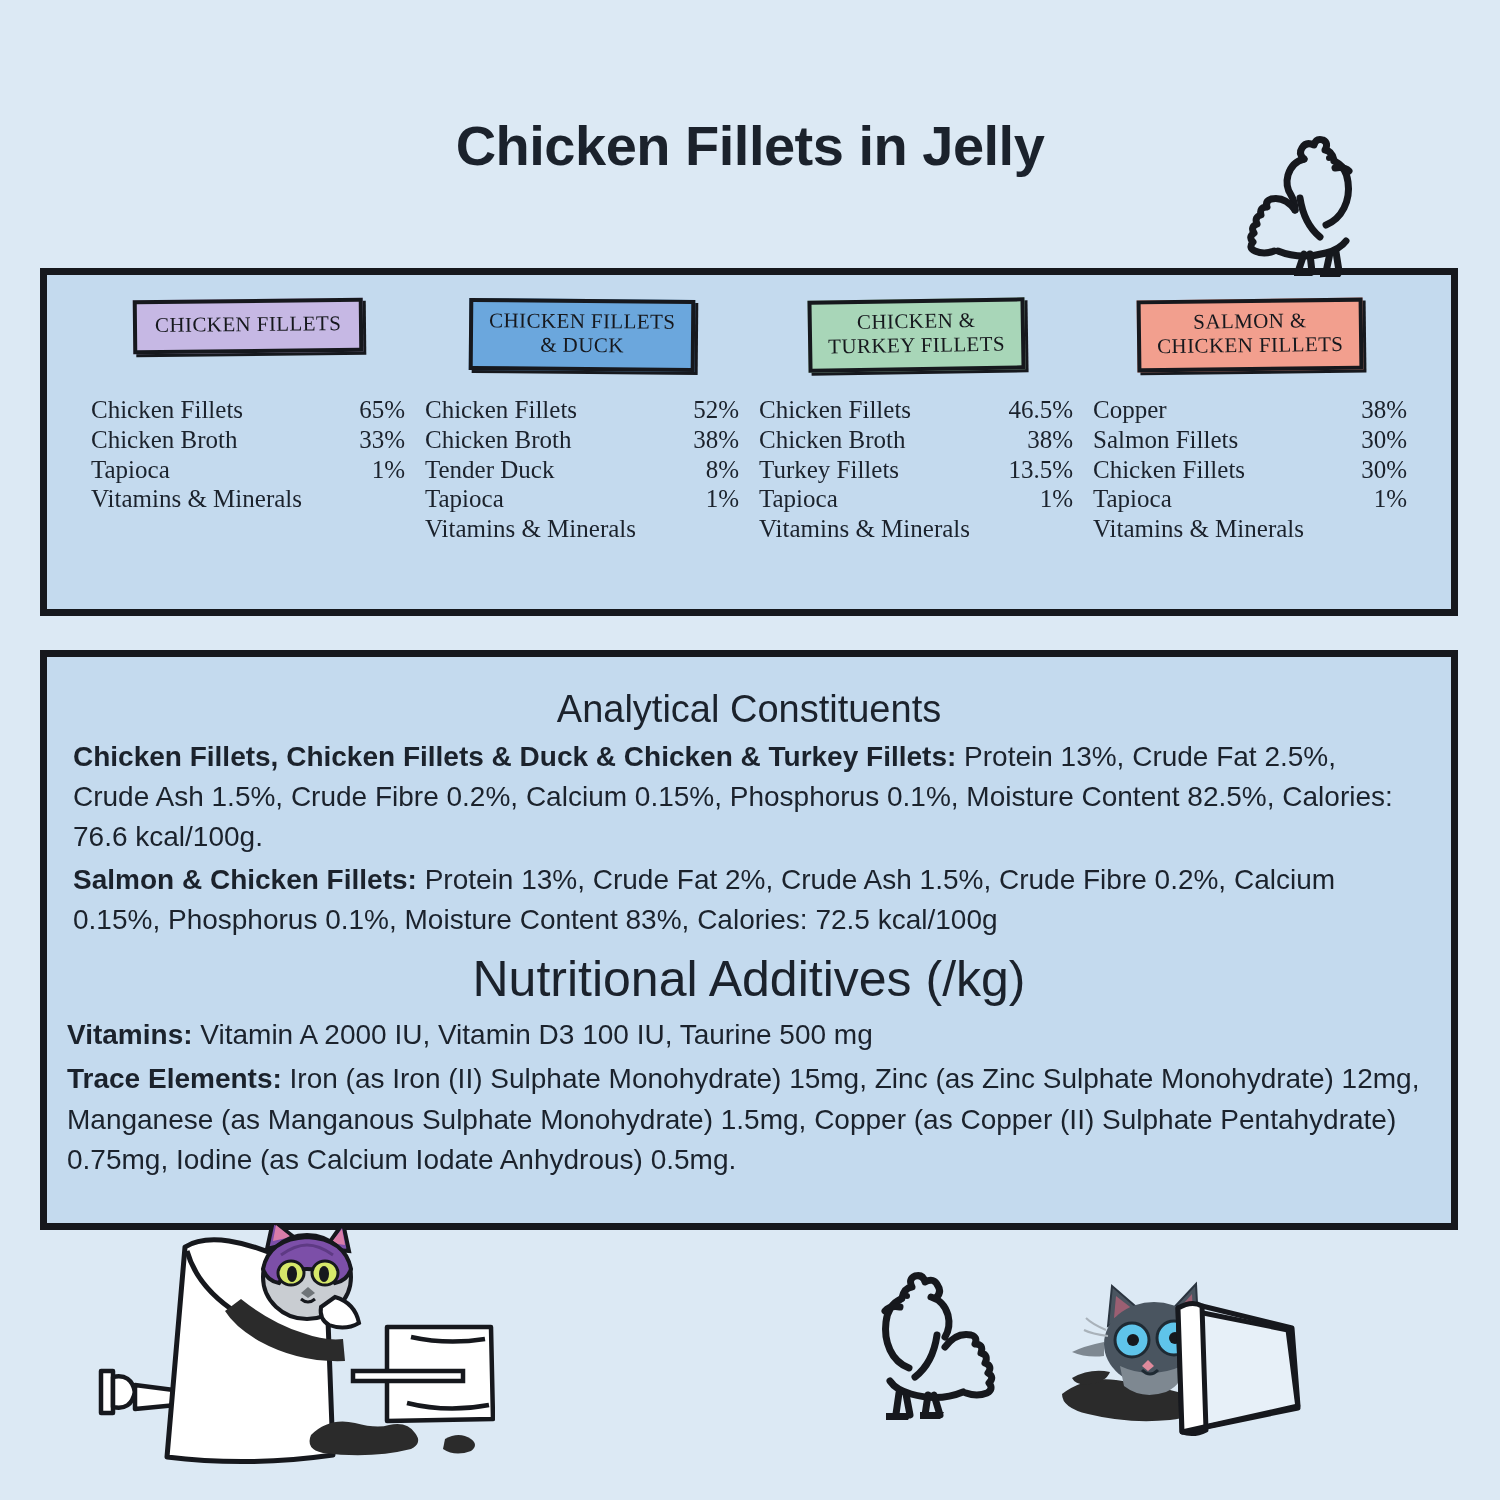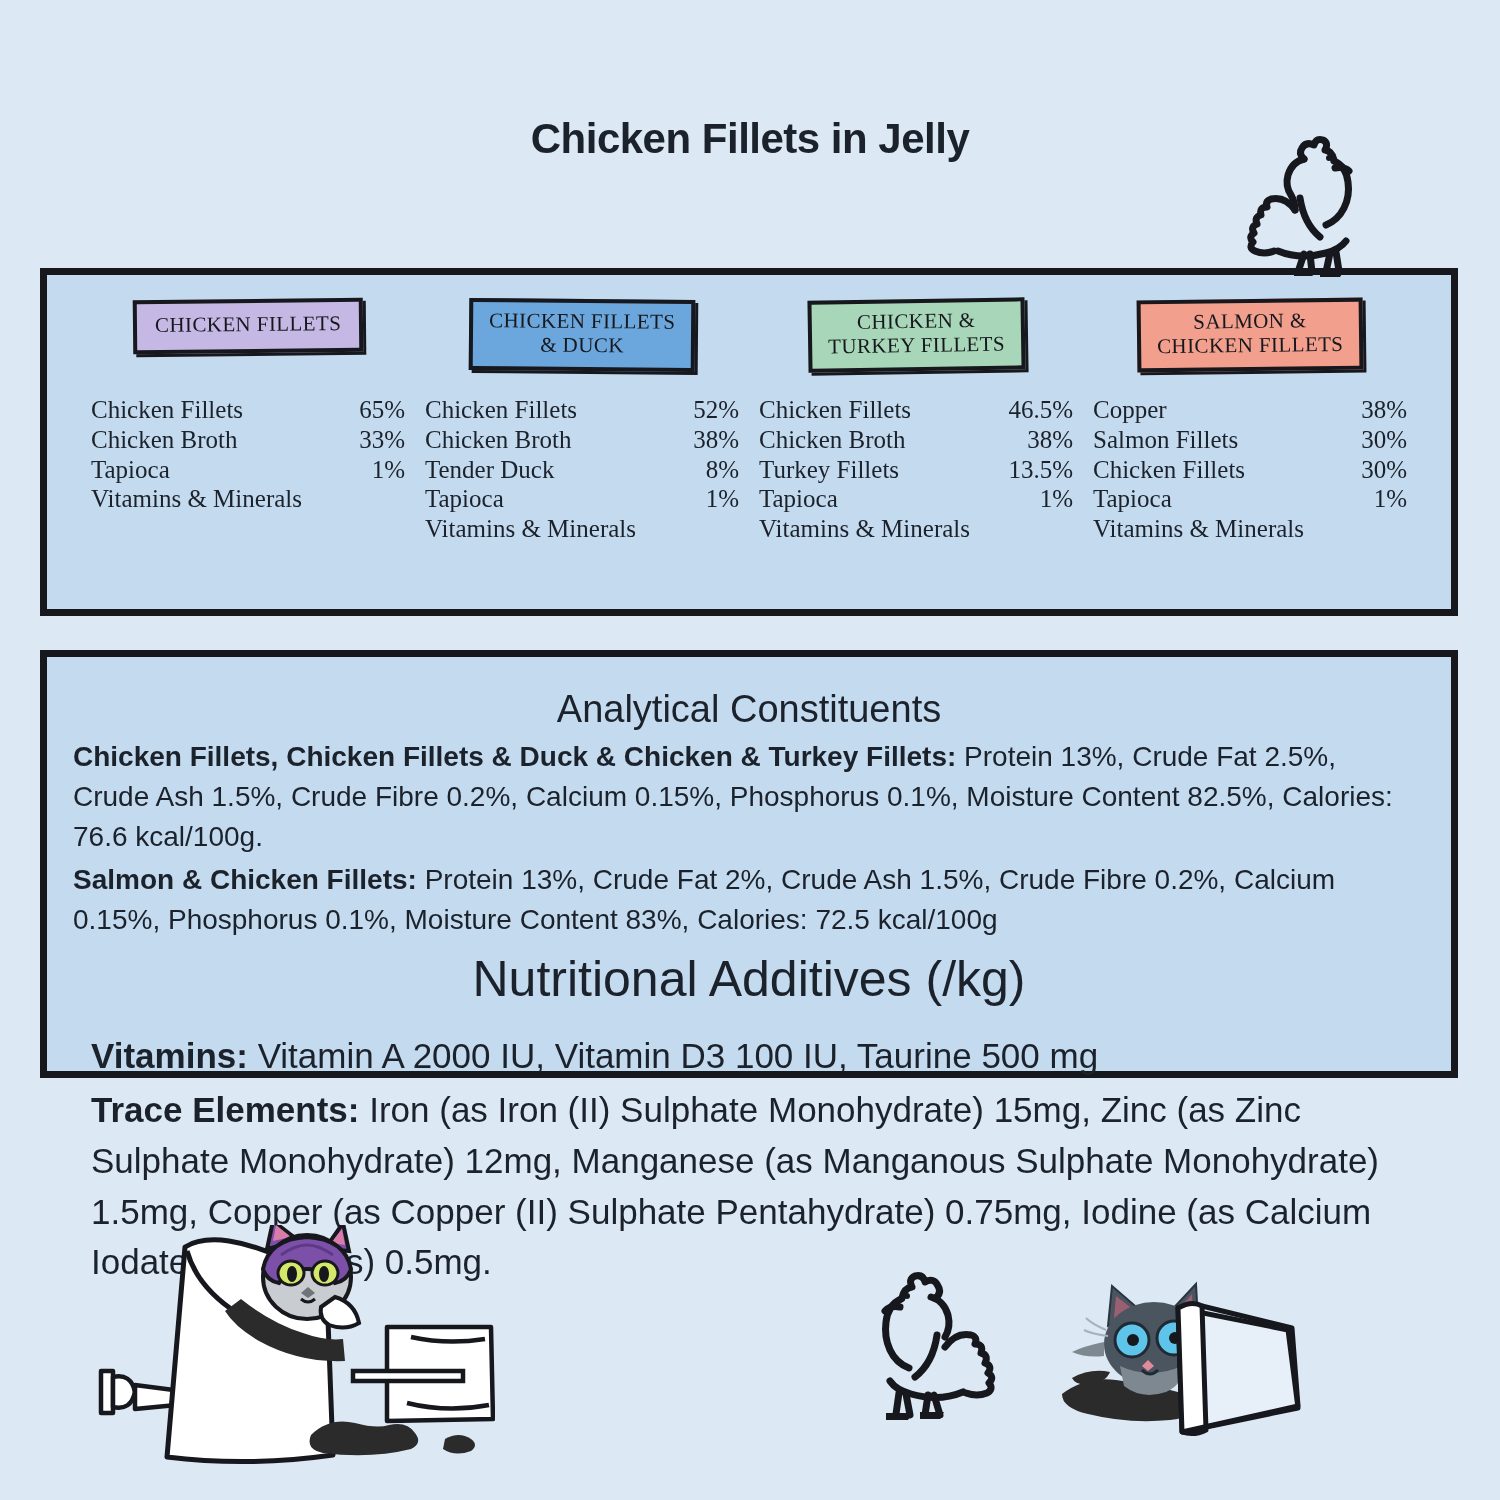--- a/index.html
+++ b/index.html
@@ -12,21 +12,21 @@
     background: #dce9f4;
     font-family: "Liberation Sans", sans-serif;
     color: #1b222c;
     overflow: hidden;
     position: relative;
   }
 
   
   .page-title {
     text-align: center;
-    font-size: 42px;
+    font-size: 56px;
     font-weight: bold;
     letter-spacing: -0.5px;
     color: #1b222c;
     margin: 0;
     padding-top: 118px;
     line-height: 1;
   }
 
   
   .panel {
@@ -38,21 +38,21 @@
   #composition-panel {
     left: 40px;
     top: 268px;
     width: 1418px;
     height: 348px;
   }
   #analytical-panel {
     left: 40px;
     top: 650px;
     width: 1418px;
-    height: 428px;
+    height: 580px;
   }
 
   .panel-heading {
     text-align: center;
     font-size: 34px;
     font-weight: normal;
     color: #1b222c;
     margin: 0;
     padding: 18px 0 0 0;
     line-height: 1.1;
@@ -127,25 +127,24 @@
   .body-block {
     padding: 6px 26px 0 26px;
     font-size: 28px;
     line-height: 1.44;
     color: #1b222c;
   }
   .body-block p { margin: 0 16px 2px 0; }
   .body-block .lead { font-weight: bold; }
 
   .additives-block {
-    padding: 4px 26px 0 44px;
-    font-size: 35px;
+    padding: 4px 26px 0 20px;
+    font-size: 28px;
     line-height: 1.45;
     color: #1b222c;
-    margin-top: 16px;
   }
   .additives-block p { margin: 0 0 3px 0; }
   .additives-block .lead { font-weight: bold; }
 
   
   .illus { position: absolute; }
   #chicken-top { left: 1238px; top: 132px; }
   #chicken-bottom { left: 858px; top: 1262px; }
   #cat-sack { left: 95px; top: 1225px; }
   #cat-bucket { left: 1050px; top: 1278px; }

